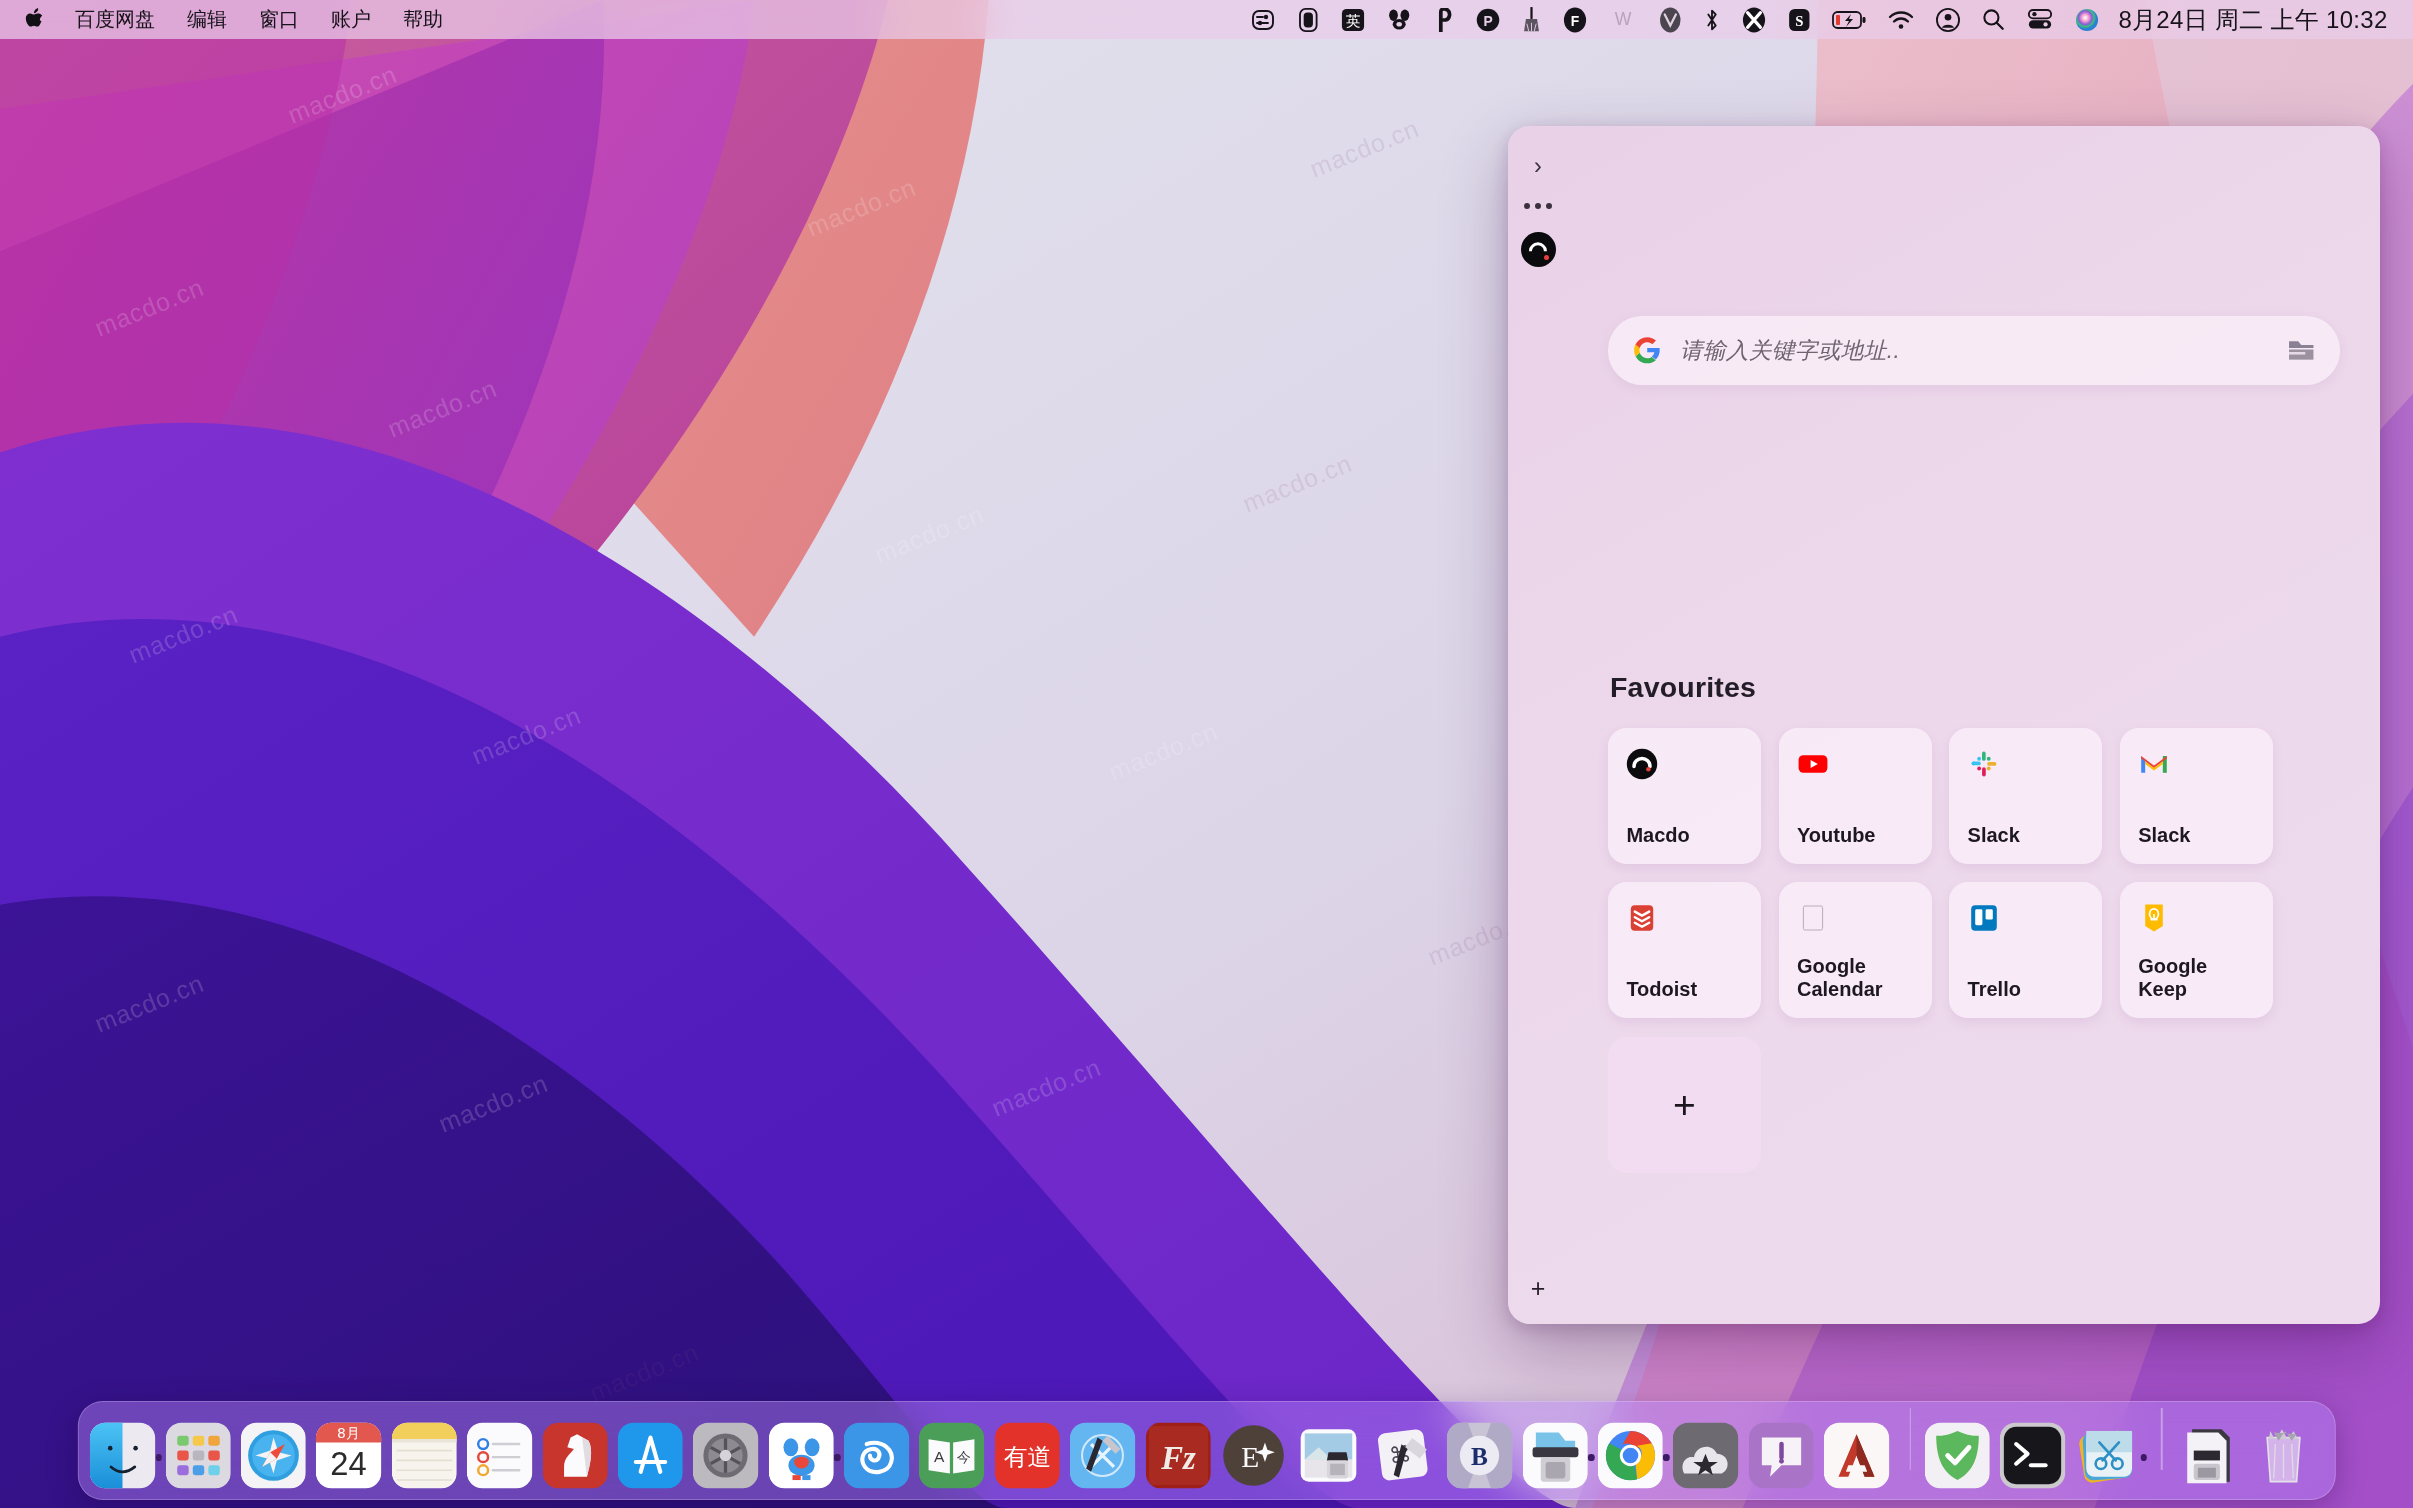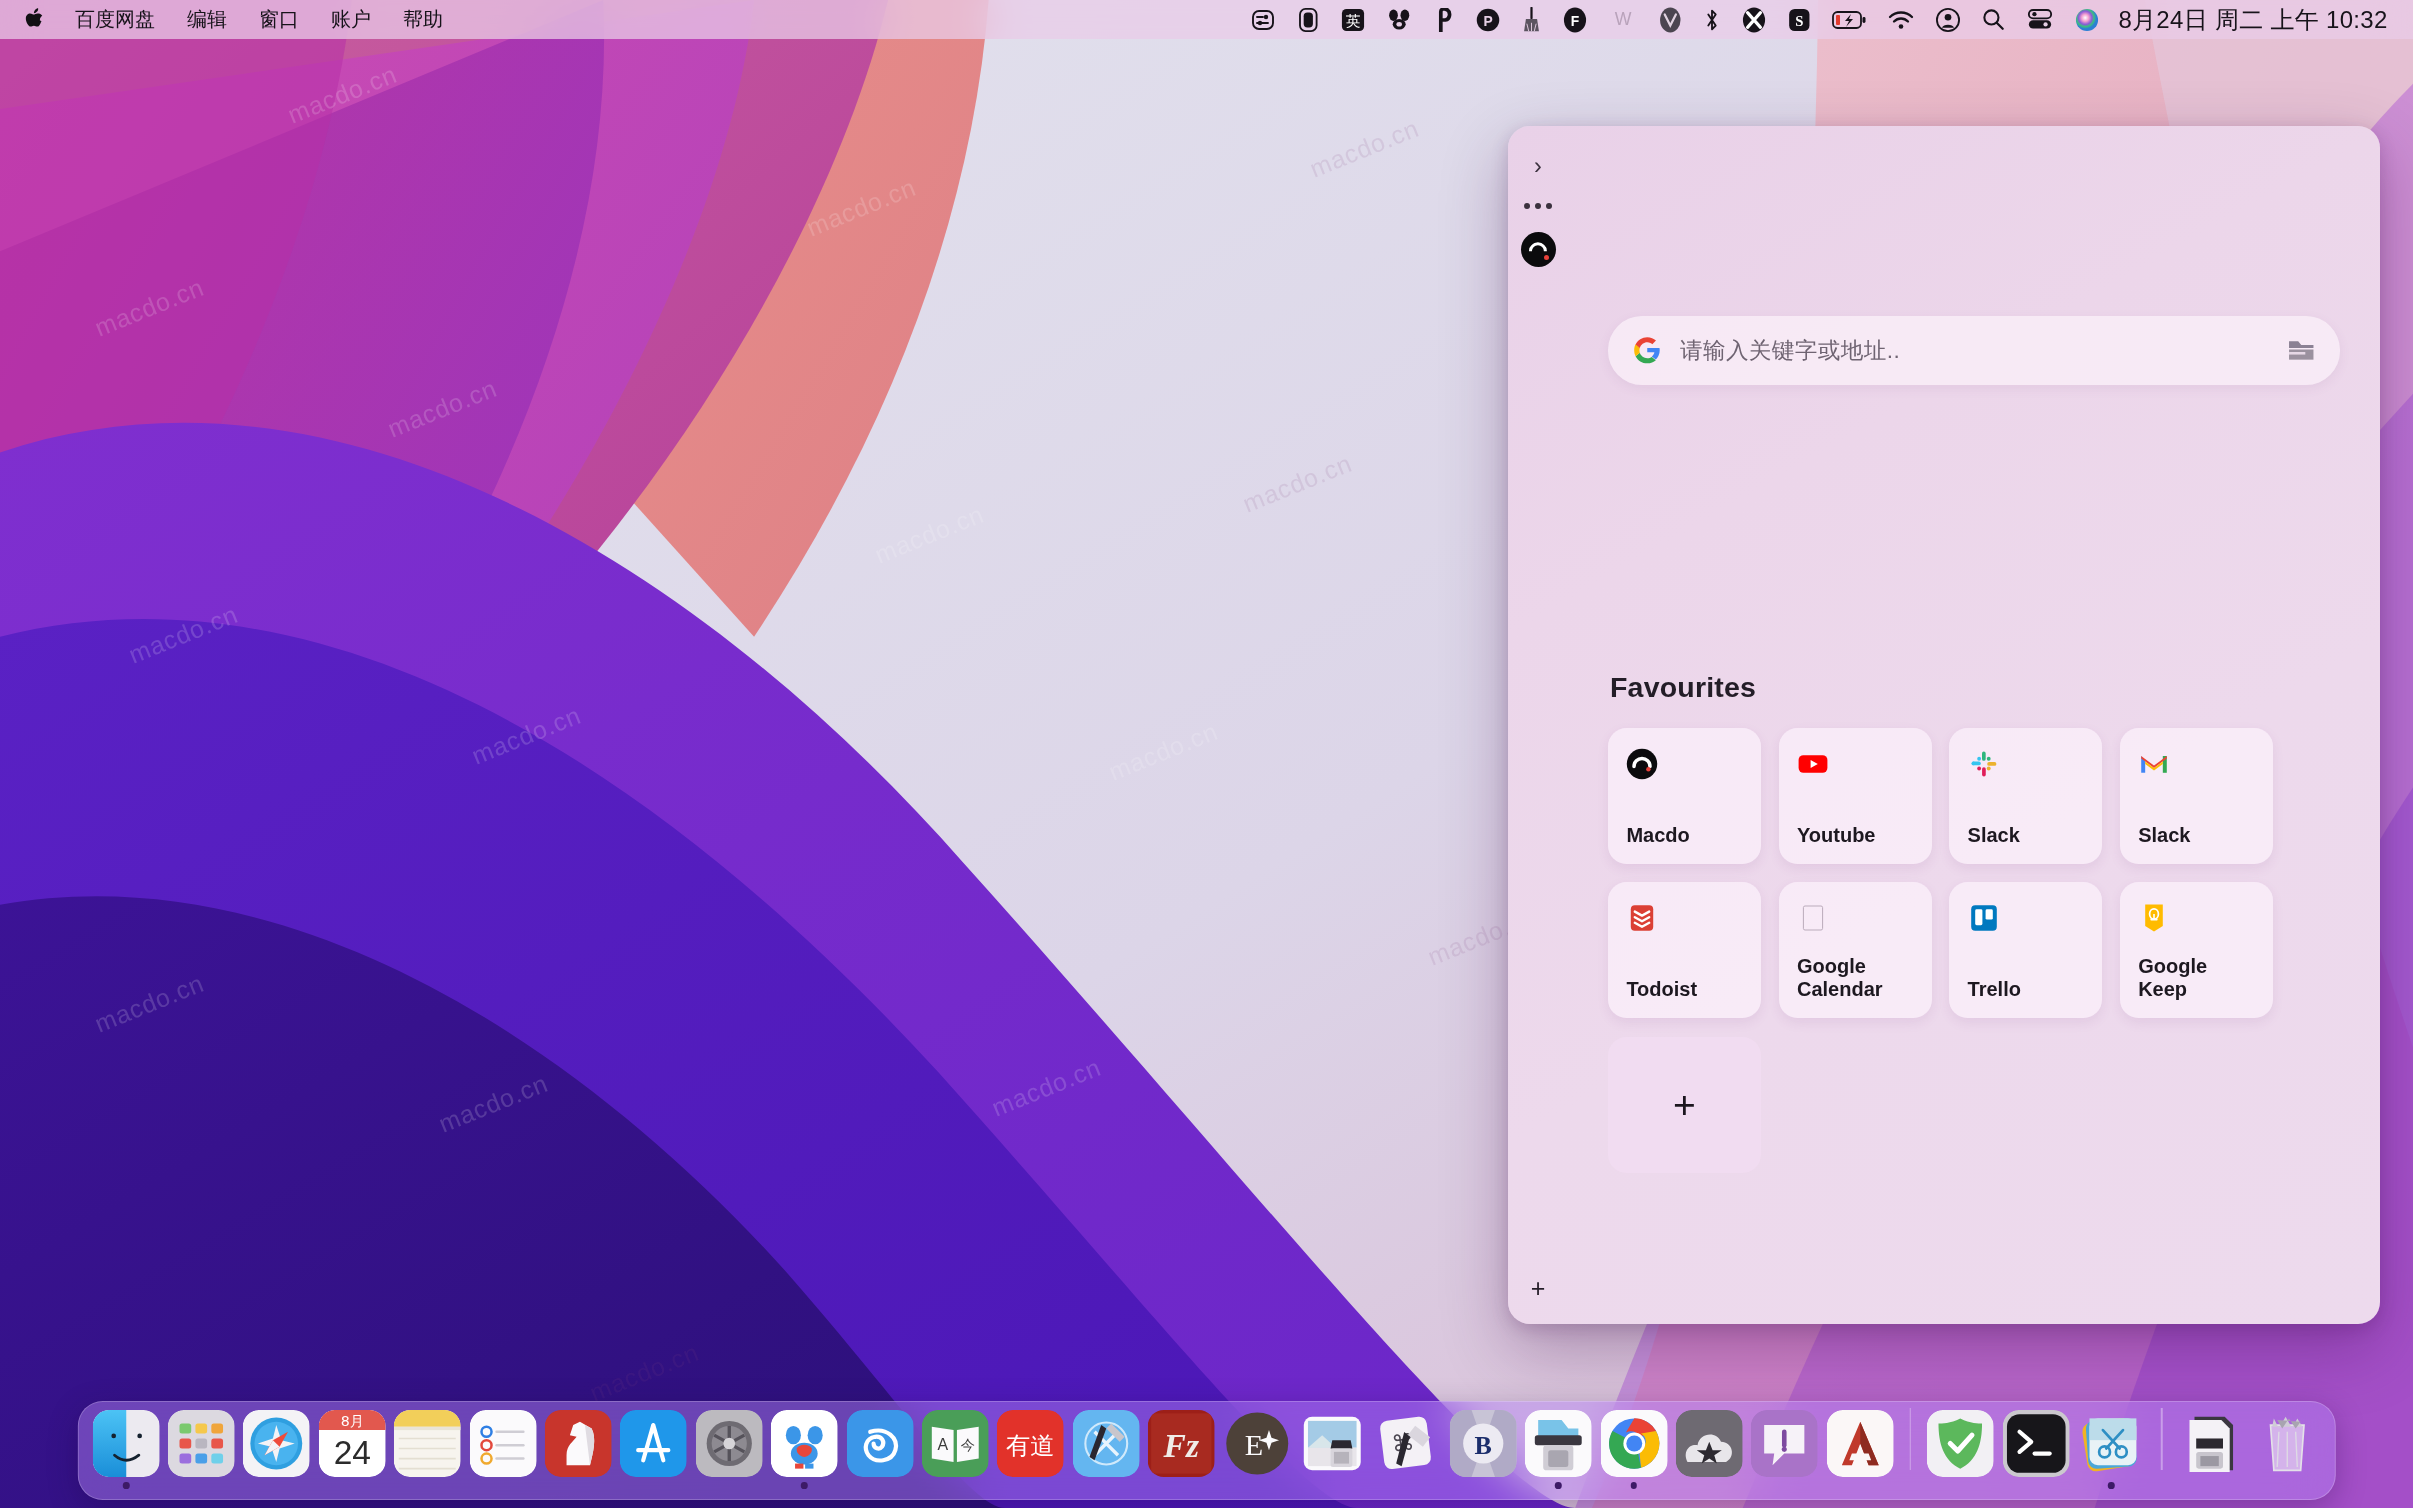--- a/index.html
+++ b/index.html
@@ -70,20 +70,21 @@
 
   #panel-body { position:absolute; left:60px; top:0; right:0; bottom:0; }
 
   
   #searchwrap { position:absolute; left:40px; top:190px; right:40px; }
   #searchbar {
     height:69px; border-radius:34px;
     background:rgba(249,238,248,0.82);
     display:flex; align-items:center; padding:0 25px;
     box-shadow:0 3.4px 11.7px rgba(120,60,130,0.08);
+    font-style:italic;
   }
   .g-icon { width:28.5px; height:28.5px; flex:none; }
   #search-placeholder {
     margin-left:18.4px; font-size:22.6px; color:#6f6472; letter-spacing:0.4px;
   }
   .folder-icon { margin-left:auto; width:28.5px; height:25px; flex:none; }
 
   
   #fav-title {
     position:absolute; left:42px; top:545px;
@@ -115,21 +116,21 @@
   #dock {
     position:absolute; left:50%; transform:translateX(-50%);
     bottom:8.4px; height:99px;
     background:rgba(178,130,245,0.46);
     border:0.8px solid rgba(255,255,255,0.22);
     border-radius:25px; backdrop-filter:blur(22px);
     display:flex; align-items:flex-end; padding:8.4px 11.7px 10px 11.7px; gap:3.4px;
     z-index:55;
     box-shadow:0 8.4px 30px rgba(30,0,60,0.28);
   }
-  .dock-item { width:72px; position:relative; display:flex; flex-direction:column; align-items:center; cursor:pointer; }
+  .dock-item { width:72px; position:relative; display:flex; flex-direction:row; align-items:center; cursor:pointer; }
   .dock-ic { width:67px; height:67px; border-radius:16px; display:block; overflow:hidden; position:relative; }
   .run-dot { width:6.7px; height:6.7px; border-radius:50%; background:#3d1a66; margin-top:5px; }
   .run-dot.off { background:transparent; }
   .dock-sep { width:1.7px; height:62px; background:rgba(255,255,255,0.36); margin:0 10px 18.4px 10px; align-self:flex-end; }
   .dock-ic svg { display:block; width:100%; height:100%; }
 </style>
 </head>
 <body>
 
 <div id="wallpaper">

